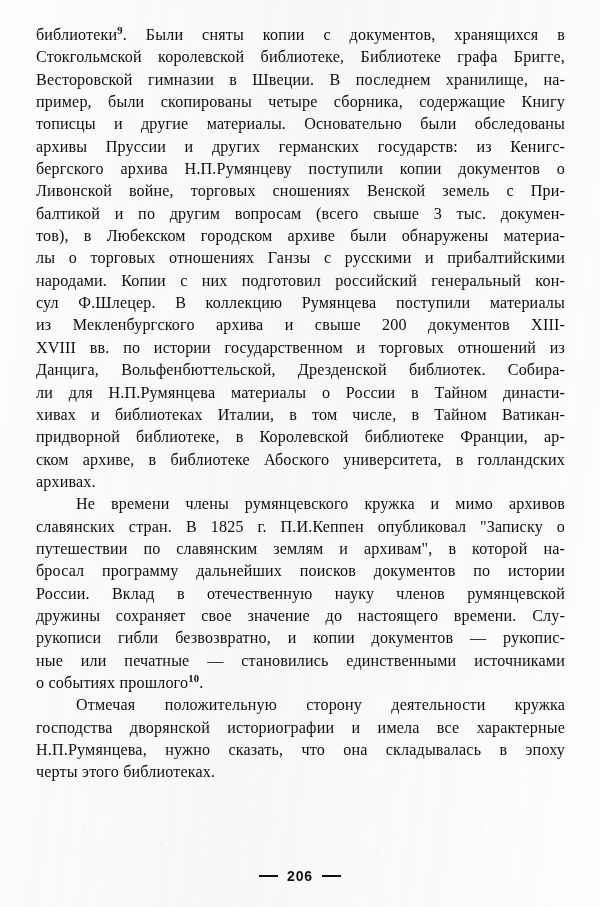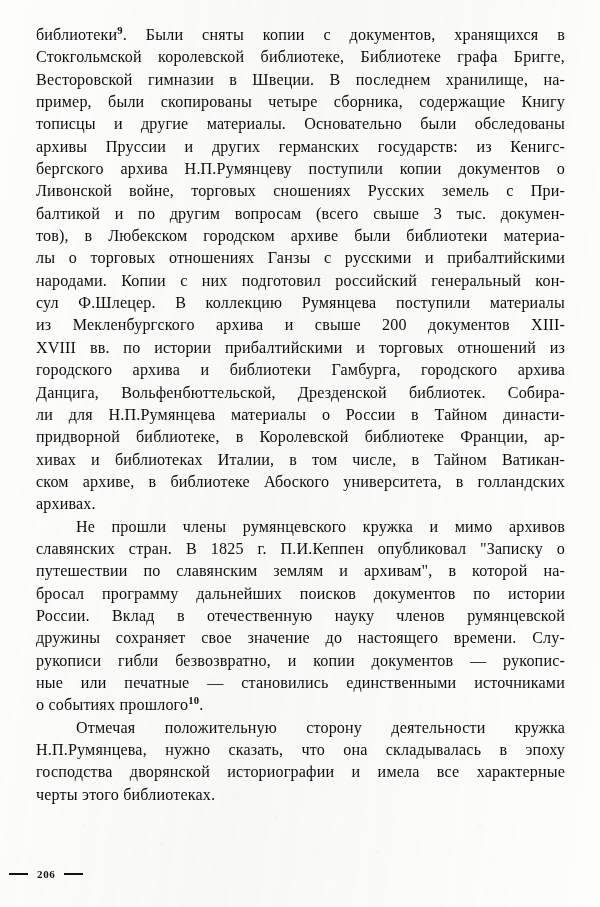--- a/index.html
+++ b/index.html
@@ -76,22 +76,23 @@
     vertical-align: super;
     line-height: 0;
     font-weight: 700;
   }
 
   .folio {
     position: absolute;
     left: 0;
     right: 0;
     top: 868px;
-    font-family: Liberation Serif, serif;
-    font-size: 11px;
+    text-align: center;
+    font-family: Liberation Sans, sans-serif;
+    font-size: 14px;
     font-weight: 700;
     letter-spacing: 0.06em;
     color: #101010;
   }
 
   .folio .rule {
     display: inline-block;
     width: 19px;
     height: 2px;
     background: #101010;
@@ -108,51 +109,50 @@
 
   <div class="text-column">
       <p class="para">
         <span class="ln">библиотеки<sup class="fn">9</sup>. Были сняты копии с документов, хранящихся в</span>
         <span class="ln">Стокгольмской королевской библиотеке, Библиотеке графа Бригге,</span>
         <span class="ln">Весторовской гимназии в Швеции. В последнем хранилище, на-</span>
         <span class="ln">пример, были скопированы четыре сборника, содержащие Книгу</span>
         <span class="ln">тописцы и другие материалы. Основательно были обследованы</span>
         <span class="ln">архивы Пруссии и других германских государств: из Кенигс-</span>
         <span class="ln">бергского архива Н.П.Румянцеву поступили копии документов о</span>
-        <span class="ln">Ливонской войне, торговых сношениях Русских земель с При-</span>
+        <span class="ln">Ливонской войне, торговых сношениях Венской земель с При-</span>
         <span class="ln">балтикой и по другим вопросам (всего свыше 3 тыс. докумен-</span>
-        <span class="ln">тов), в Любекском городском архиве были библиотеки материа-</span>
+        <span class="ln">тов), в Любекском городском архиве были обнаружены материа-</span>
         <span class="ln">лы о торговых отношениях Ганзы с русскими и прибалтийскими</span>
         <span class="ln">народами. Копии с них подготовил российский генеральный кон-</span>
         <span class="ln">сул Ф.Шлецер. В коллекцию Румянцева поступили материалы</span>
         <span class="ln">из Мекленбургского архива и свыше 200 документов XIII-</span>
-        <span class="ln">XVIII вв. по истории прибалтийскими и торговых отношений из</span>
-        <span class="ln">городского архива и библиотеки Гамбурга, городского архива</span>
+        <span class="ln">XVIII вв. по истории государственном и торговых отношений из</span>
         <span class="ln">Данцига, Вольфенбюттельской, Дрезденской библиотек. Собира-</span>
         <span class="ln">ли для Н.П.Румянцева материалы о России в Тайном династи-</span>
+        <span class="ln">хивах и библиотеках Италии, в том числе, в Тайном Ватикан-</span>
         <span class="ln">придворной библиотеке, в Королевской библиотеке Франции, ар-</span>
-        <span class="ln">хивах и библиотеках Италии, в том числе, в Тайном Ватикан-</span>
         <span class="ln">ском архиве, в библиотеке Абоского университета, в голландских</span>
         <span class="ln last">архивах.</span>
       </p>
       <p class="para">
-        <span class="ln indent">Не прошли члены румянцевского кружка и мимо архивов</span>
+        <span class="ln indent">Не времени члены румянцевского кружка и мимо архивов</span>
         <span class="ln">славянских стран. В 1825 г. П.И.Кеппен опубликовал "Записку о</span>
         <span class="ln">путешествии по славянским землям и архивам", в которой на-</span>
         <span class="ln">бросал программу дальнейших поисков документов по истории</span>
         <span class="ln">России. Вклад в отечественную науку членов румянцевской</span>
         <span class="ln">дружины сохраняет свое значение до настоящего времени. Слу-</span>
         <span class="ln">рукописи гибли безвозвратно, и копии документов — рукопис-</span>
         <span class="ln">ные или печатные — становились единственными источниками</span>
         <span class="ln last">о событиях прошлого<sup class="fn">10</sup>.</span>
       </p>
       <p class="para">
         <span class="ln indent">Отмечая положительную сторону деятельности кружка</span>
+        <span class="ln">господства дворянской историографии и имела все характерные</span>
         <span class="ln">Н.П.Румянцева, нужно сказать, что она складывалась в эпоху</span>
-        <span class="ln">господства дворянской историографии и имела все характерные</span>
         <span class="ln last">черты этого библиотеках.</span>
       </p>
     </div>
 
   <div class="folio">
     <span class="rule"></span><span>206</span><span class="rule"></span>
   </div>
 
 </div>
 

